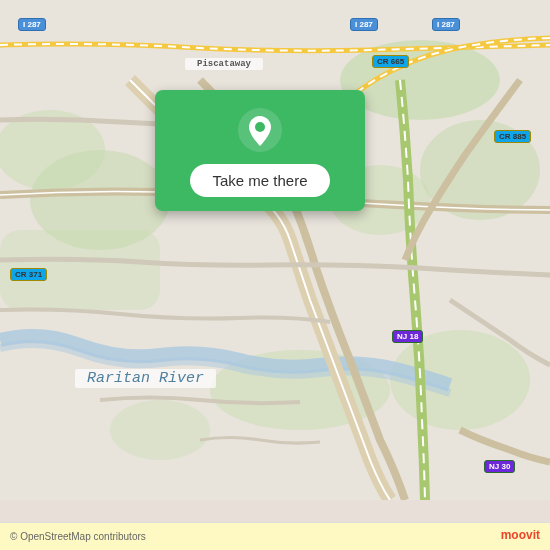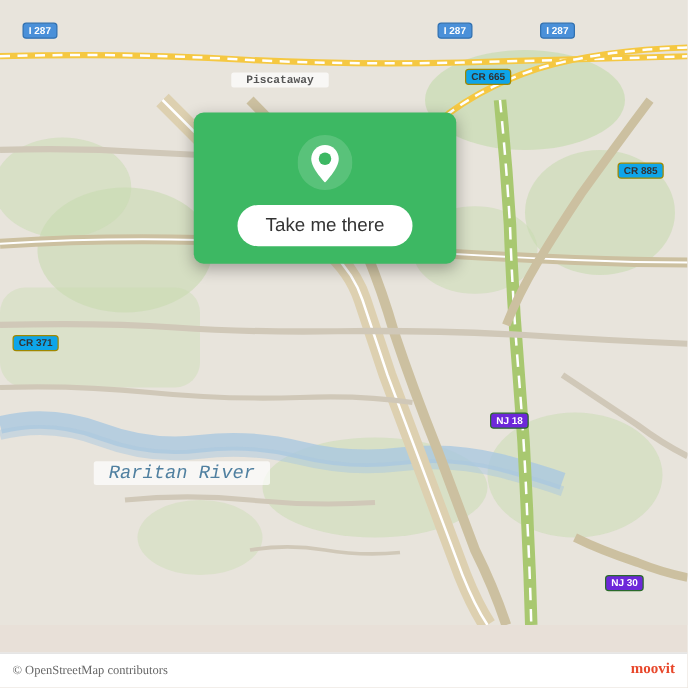--- a/index.html
+++ b/index.html
@@ -24,25 +24,24 @@
       position: absolute;
       top: 0; left: 0; right: 0; bottom: 0;
     }
 
     
     #bottom-bar {
       position: absolute;
       bottom: 0;
       left: 0;
       right: 0;
-      background: #ffffff;
+      background: #fef9c3;
       padding: 8px 22px 6px 10px;
       border-top: 1px solid #ddd;
       z-index: 10;
-      font-family: Liberation Serif, serif;
     }
 
     #address-text {
       font-size: 12px;
       color: #333;
       line-height: 1.4;
     }
 
     #moovit-logo {
       position: absolute;

